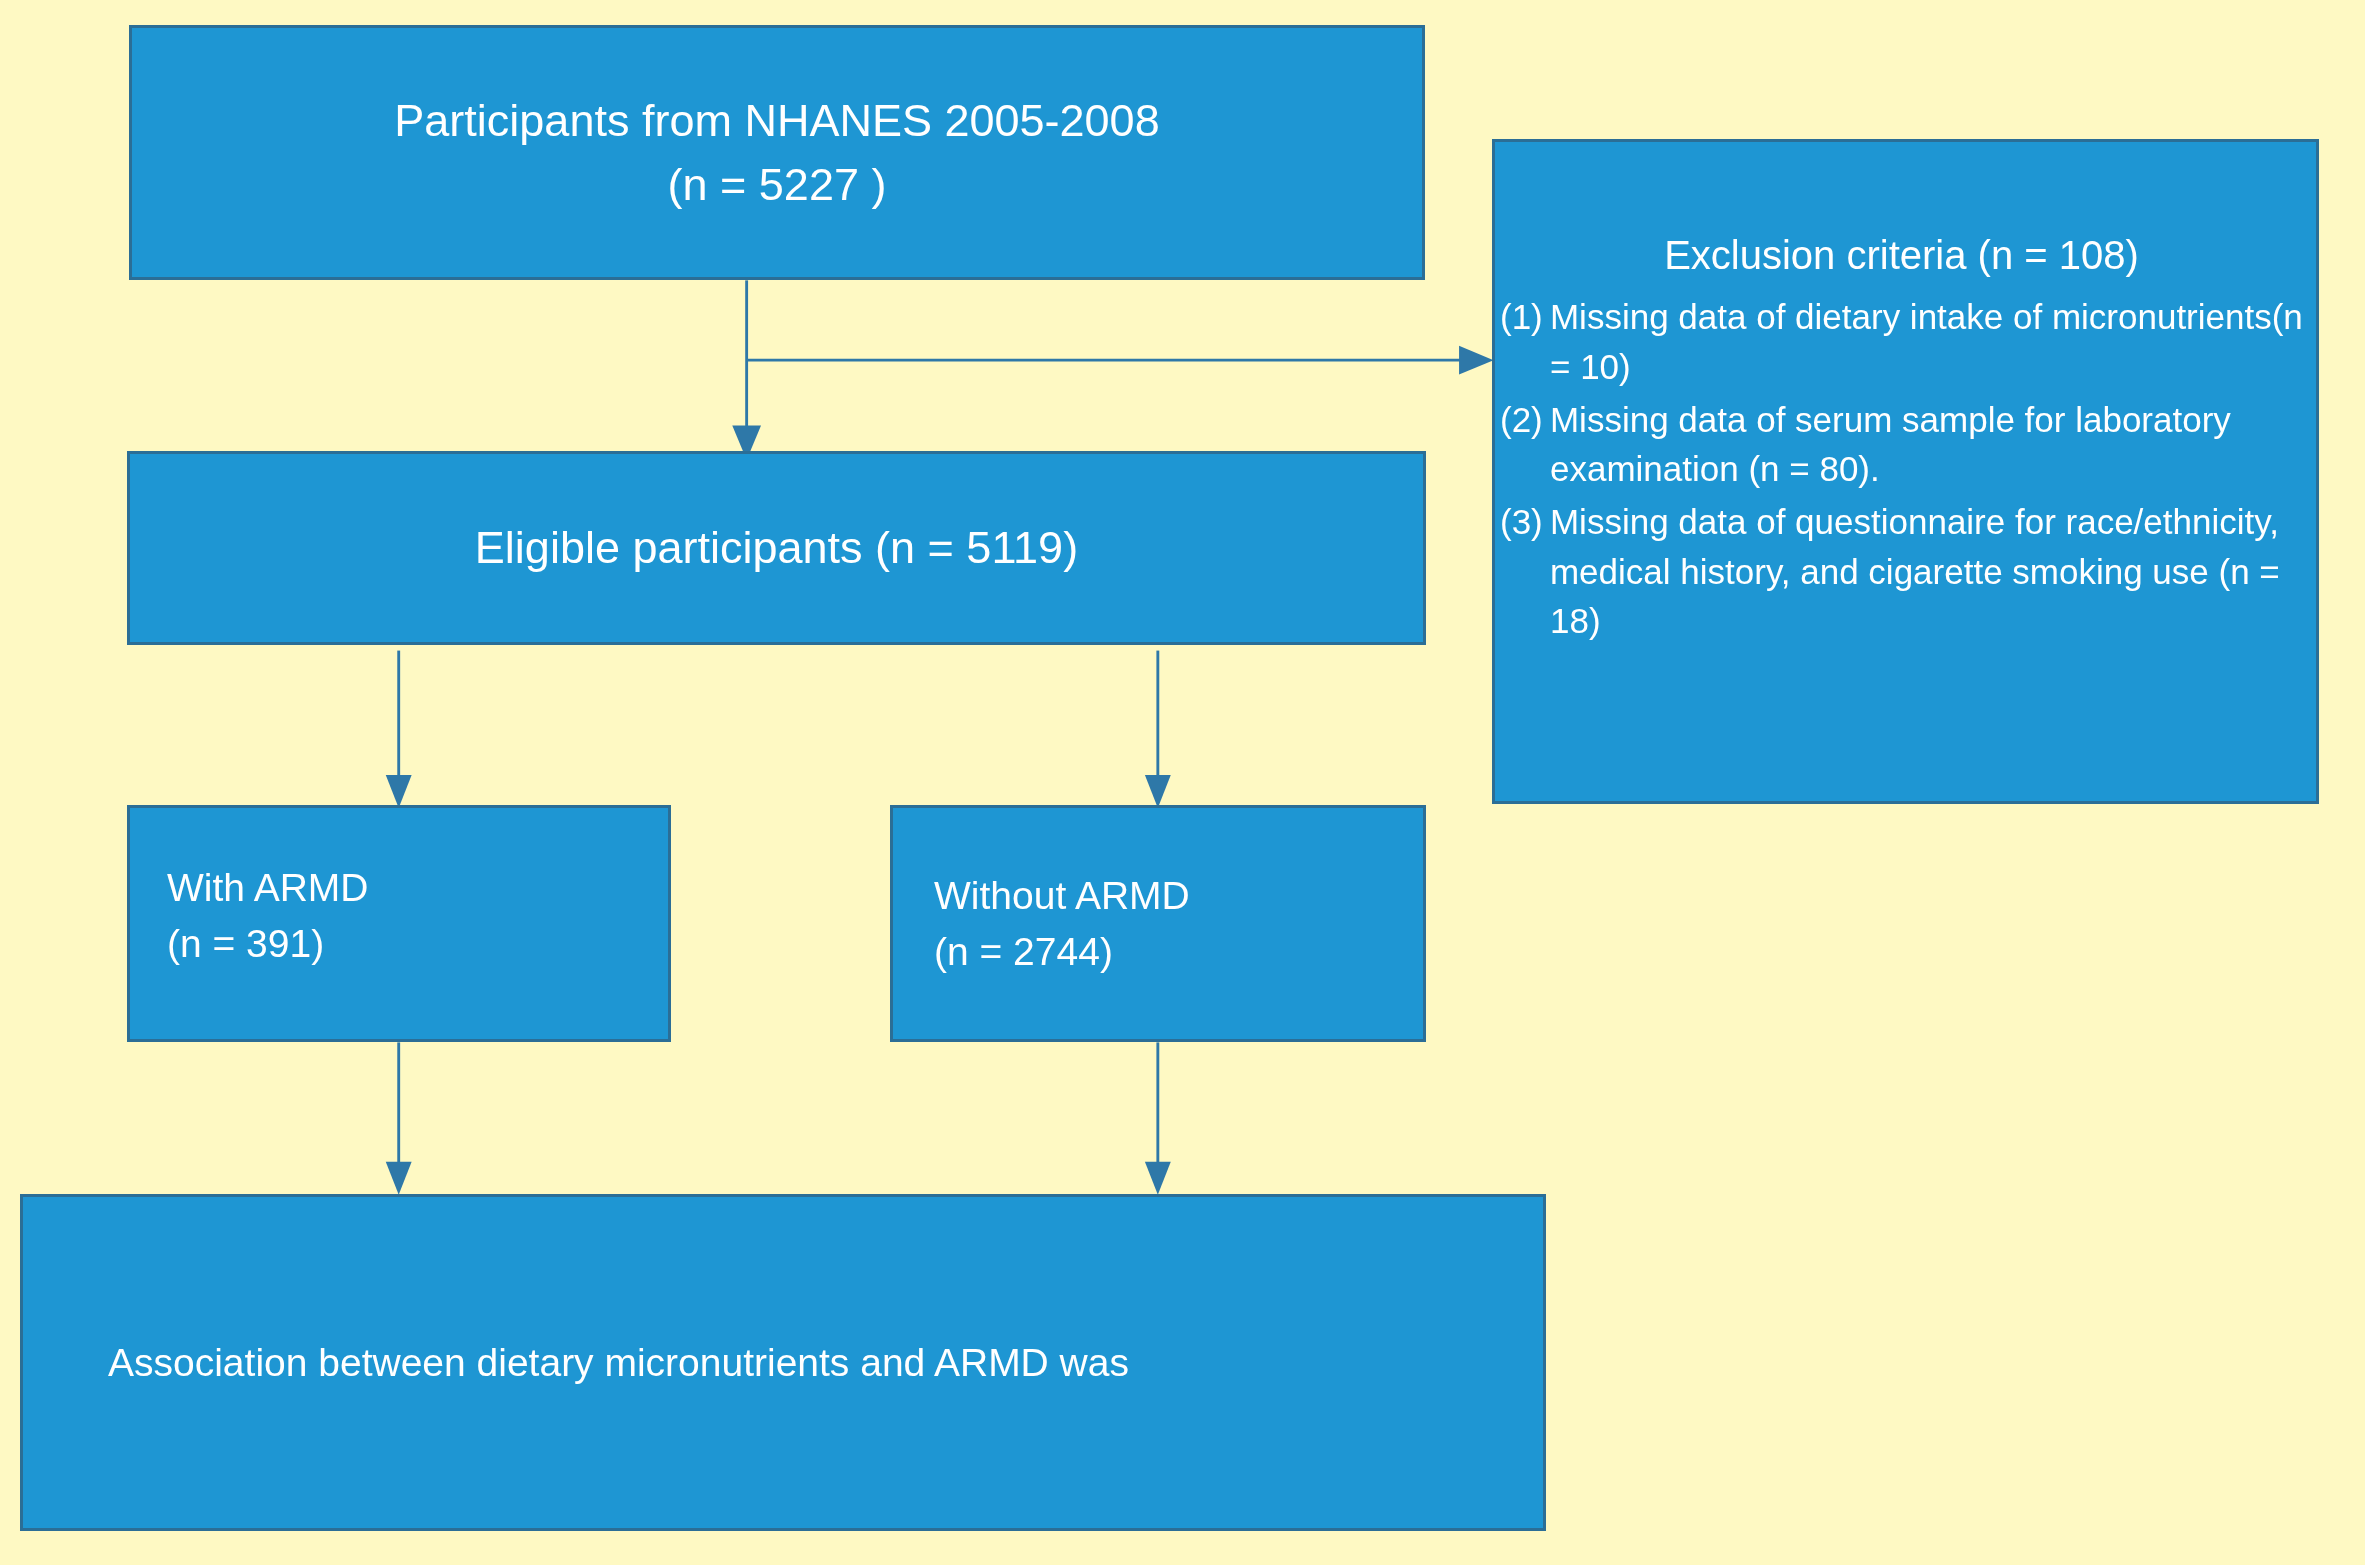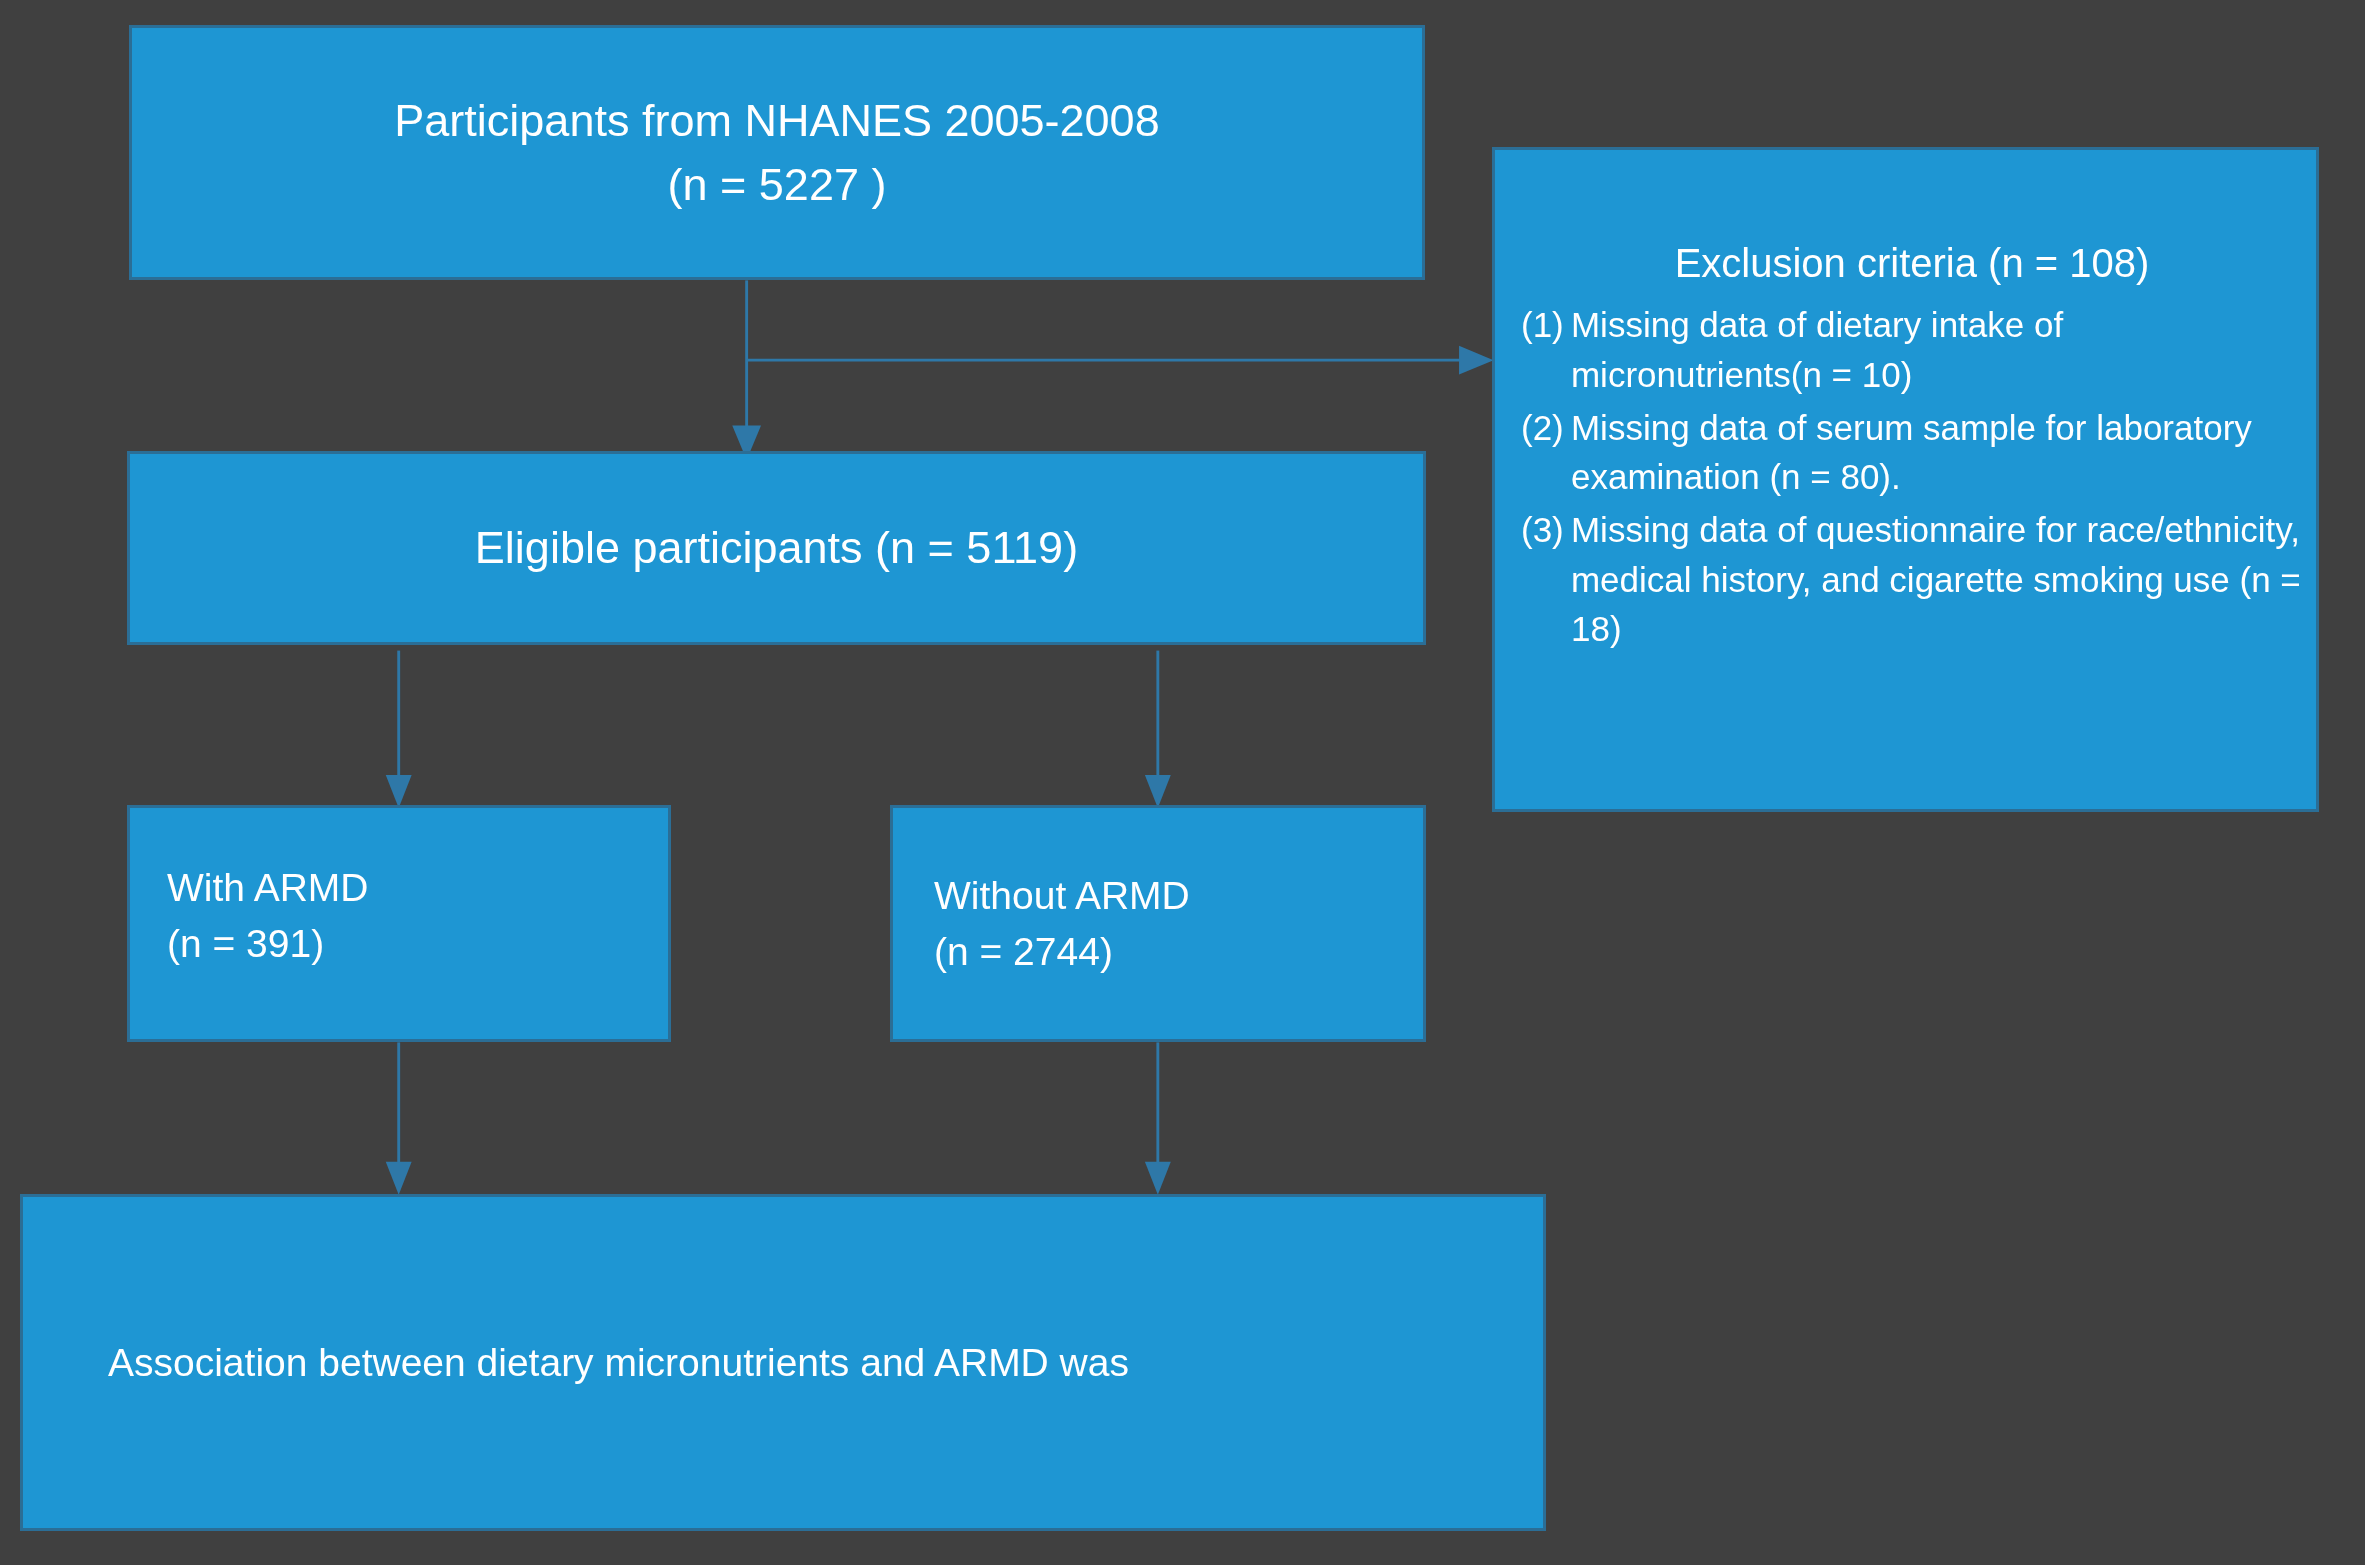--- a/index.html
+++ b/index.html
@@ -9,21 +9,21 @@
     background: #ffffff;
   }
   body {
     font-family: "Liberation Sans", sans-serif;
   }
 
   #canvas {
     position: relative;
     width: 2366px;
     height: 1565px;
-    background: #404040;
+    background: #fef9c3;
     overflow: hidden;
   }
 
   
   .fbox {
     position: absolute;
     box-sizing: border-box;
     background: #1e96d3;
     border: 3.6px solid #2b6e96;
     color: #ffffff;
@@ -87,22 +87,21 @@
   }
   #box-association .line { margin: 4.3px 0; }
 
   
   #box-exclusion {
     left: 1492px; top: 139px;
     width: 827px; height: 665px;
     align-items: stretch;
     justify-content: flex-start;
     font-size: 35px;
-    padding: 85px 13px 0 26px;
-    margin-top: 8px;
+    padding: 85px 13px 0 5px;
   }
   #box-exclusion .excl-title {
     text-align: center;
     font-size: 40px;
     margin-bottom: 5.8px;
     white-space: nowrap;
   }
   #box-exclusion .excl-item {
     display: flex;
     text-align: left;

